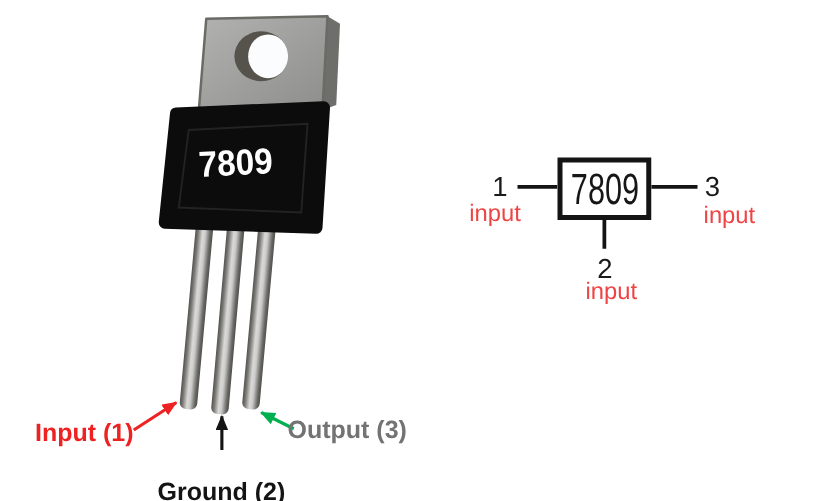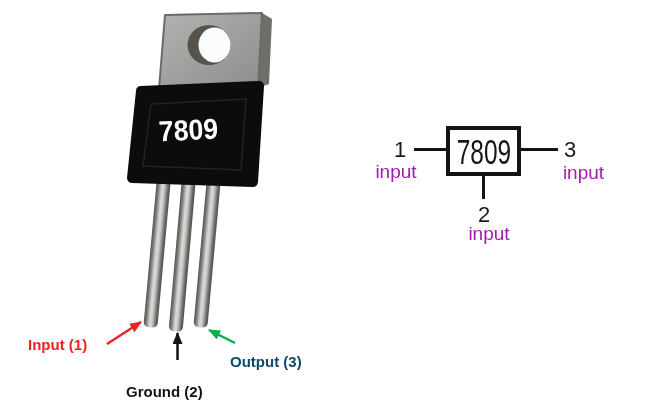--- a/index.html
+++ b/index.html
@@ -9,28 +9,28 @@
     background:#ffffff;
     overflow:hidden;
     font-family:"Liberation Sans", sans-serif;
   }
   .abs{position:absolute;}
 
   
   .pin-label{
     position:absolute;
     font-weight:bold;
-    font-size:15px;
+    font-size:20px;
     line-height:1;
     white-space:nowrap;
     letter-spacing:0px;
   }
   .pin-label.input{left:28px;top:337px;color:#ee2222;}
   .pin-label.ground{left:126px;top:360px;color:#141414;margin-top:24px;}
-  .pin-label.output{left:230px;top:354px;color:#0c4a6e;text-align:center;}
+  .pin-label.output{left:230px;top:334px;color:#737373;text-align:center;}
 
   
   .sch-box{
     position:absolute;
     left:446px;top:126px;
     width:75px;height:50px;
     box-sizing:border-box;
     border:4px solid #141414;
     background:#ffffff;
     display:flex;align-items:center;justify-content:center;
@@ -49,21 +49,21 @@
   .wire-right{left:521px;top:148px;width:37px;height:3px;}
   .wire-down{left:482px;top:176px;width:3px;height:23px;}
 
   .sch-num{
     position:absolute;
     font-size:22px;color:#1a1a1a;line-height:1;
     text-align:center;width:24px;
   }
   .sch-word{
     position:absolute;
-    font-size:19px;color:#a21caf;line-height:1;
+    font-size:19px;color:#ef4444;line-height:1;
     text-align:center;
   }
   .sch-num.n1{left:388px;top:139px;}
   .sch-word.w-input{left:366px;top:162px;width:60px;}
   .sch-num.n3{left:558px;top:139px;}
   .sch-word.w-output{left:550px;top:163px;width:67px;}
   .sch-num.n2{left:472px;top:204px;}
   .sch-word.w-ground{left:459px;top:224px;width:60px;}
 </style>
 </head>

